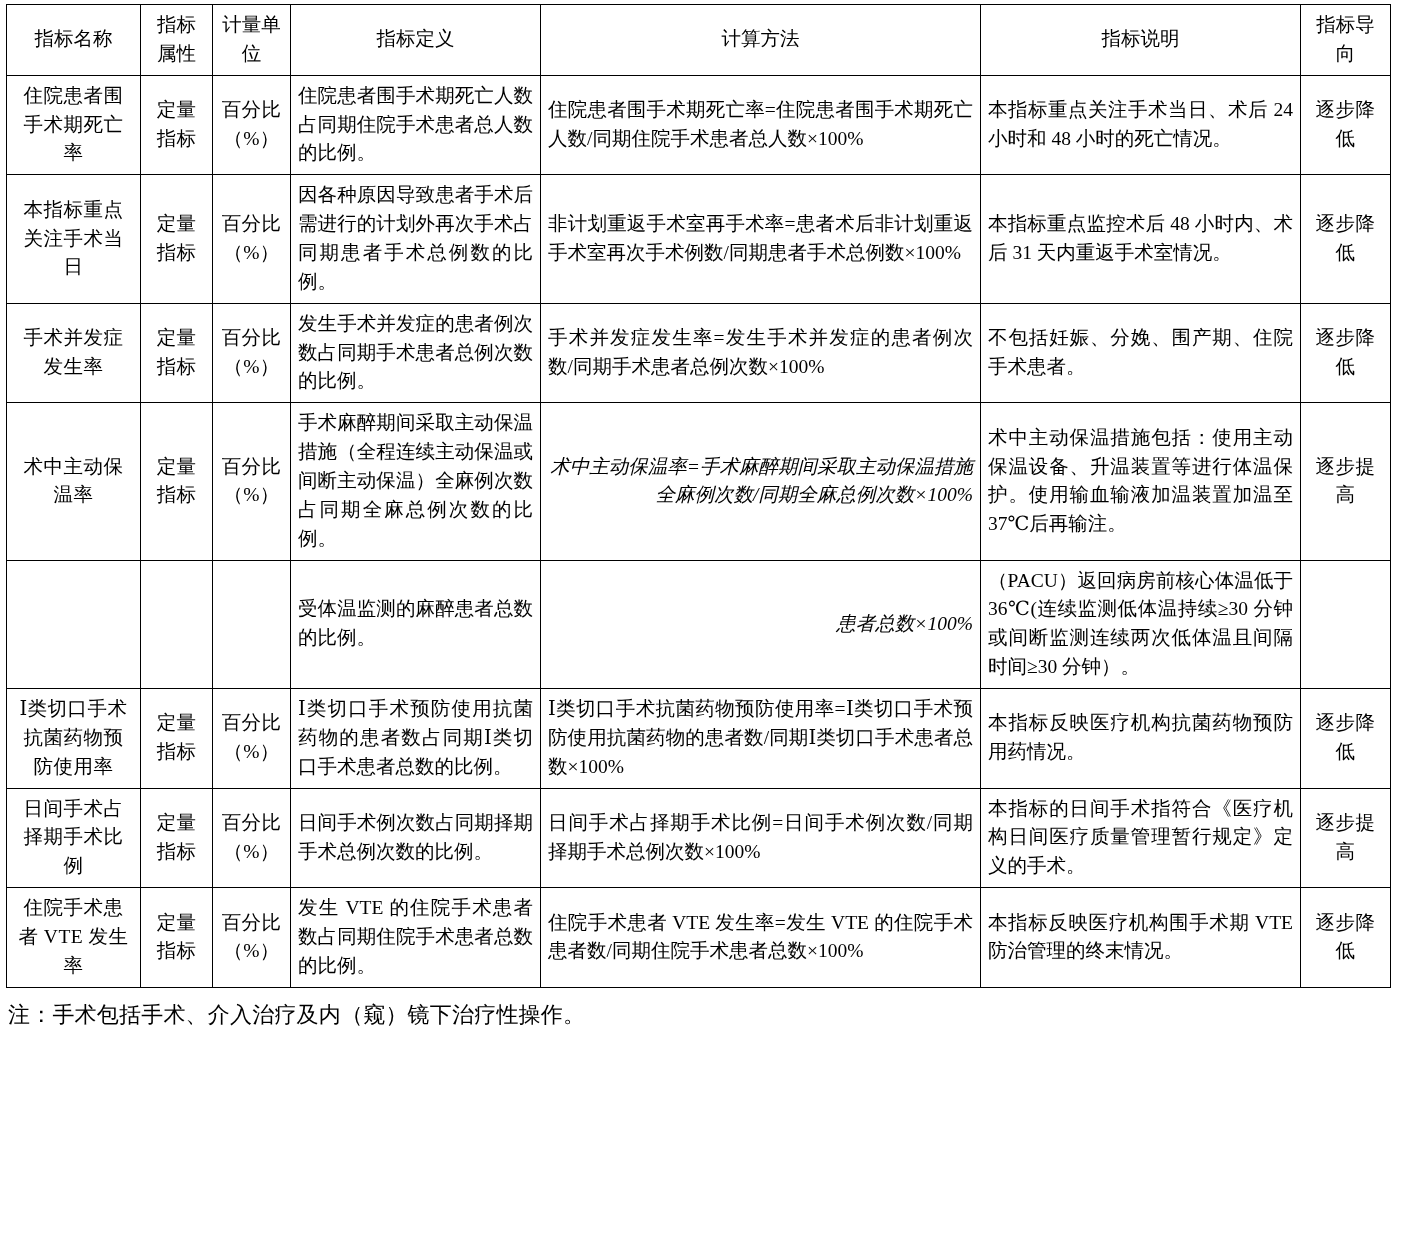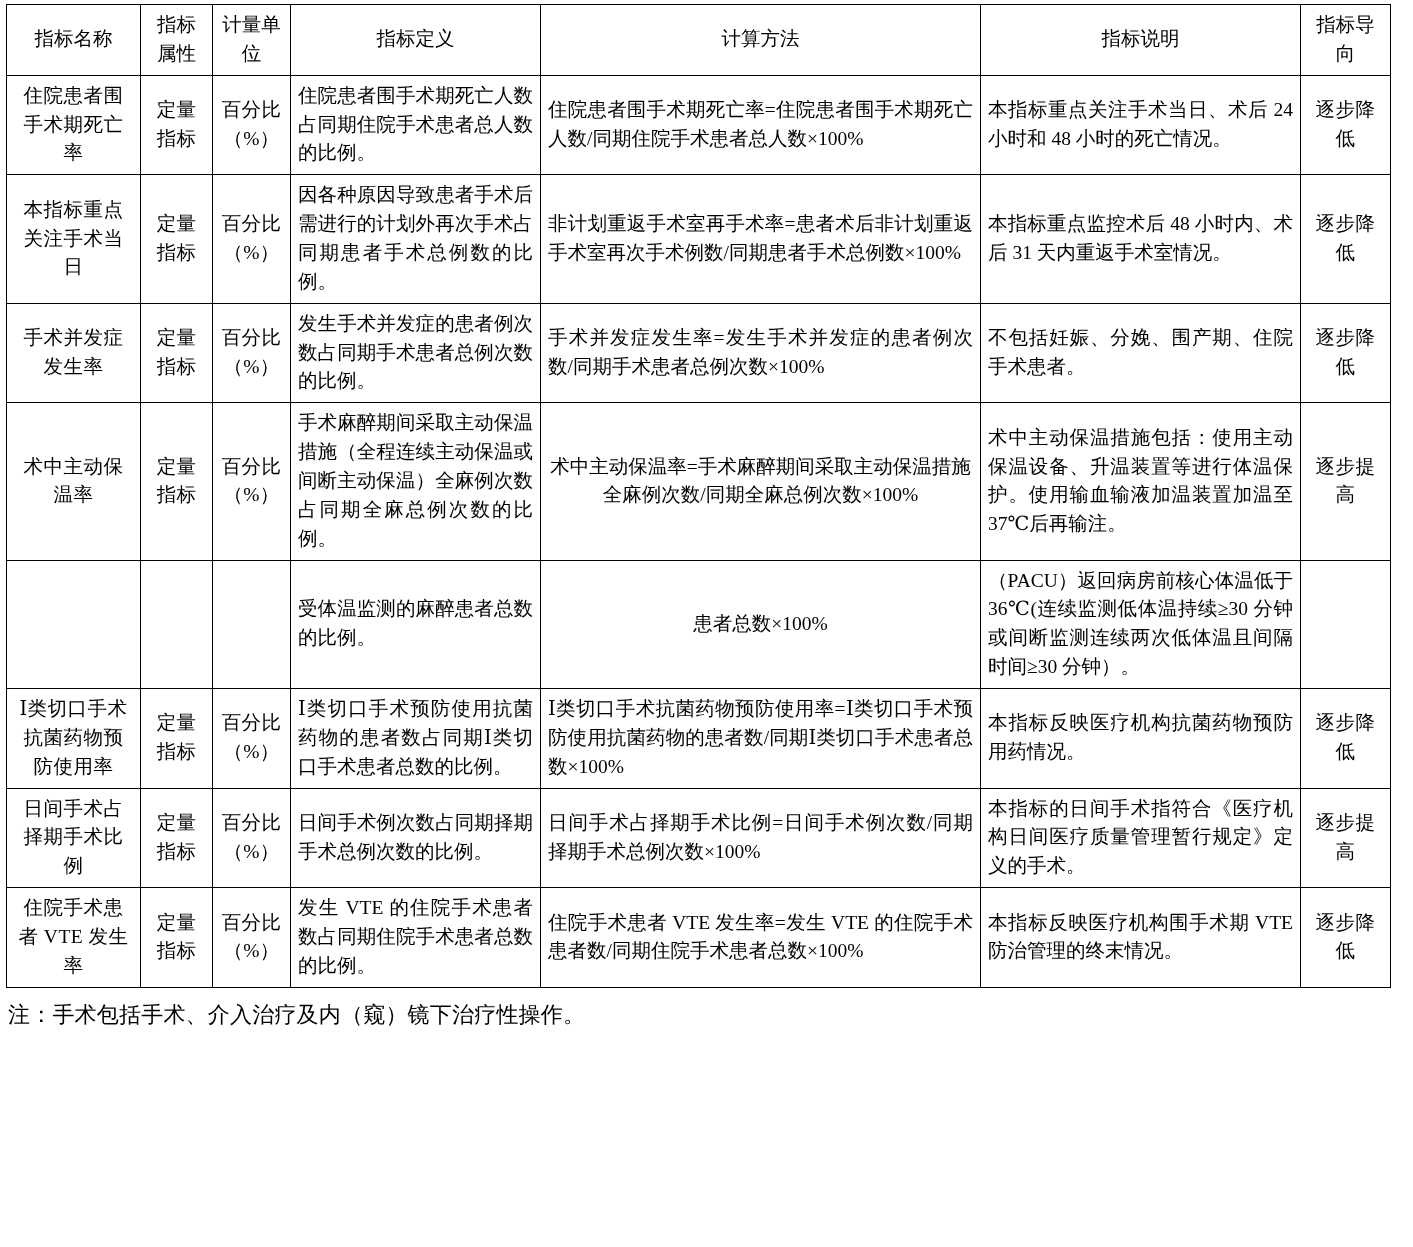--- a/index.html
+++ b/index.html
@@ -66,21 +66,22 @@
   }
   td.def {
     text-align: justify;
     text-justify: inter-ideograph;
   }
   td.calc {
     text-align: justify;
     text-justify: inter-ideograph;
   }
   td.calc.center {
-    text-align: center;
+    text-align: right;
+    font-style: italic;
   }
   td.desc {
     text-align: justify;
     text-justify: inter-ideograph;
   }
   td.empty { }
   .note {
     margin: 12px 0 0 8px;
     font-size: 22px;
     letter-spacing: 0.2px;

